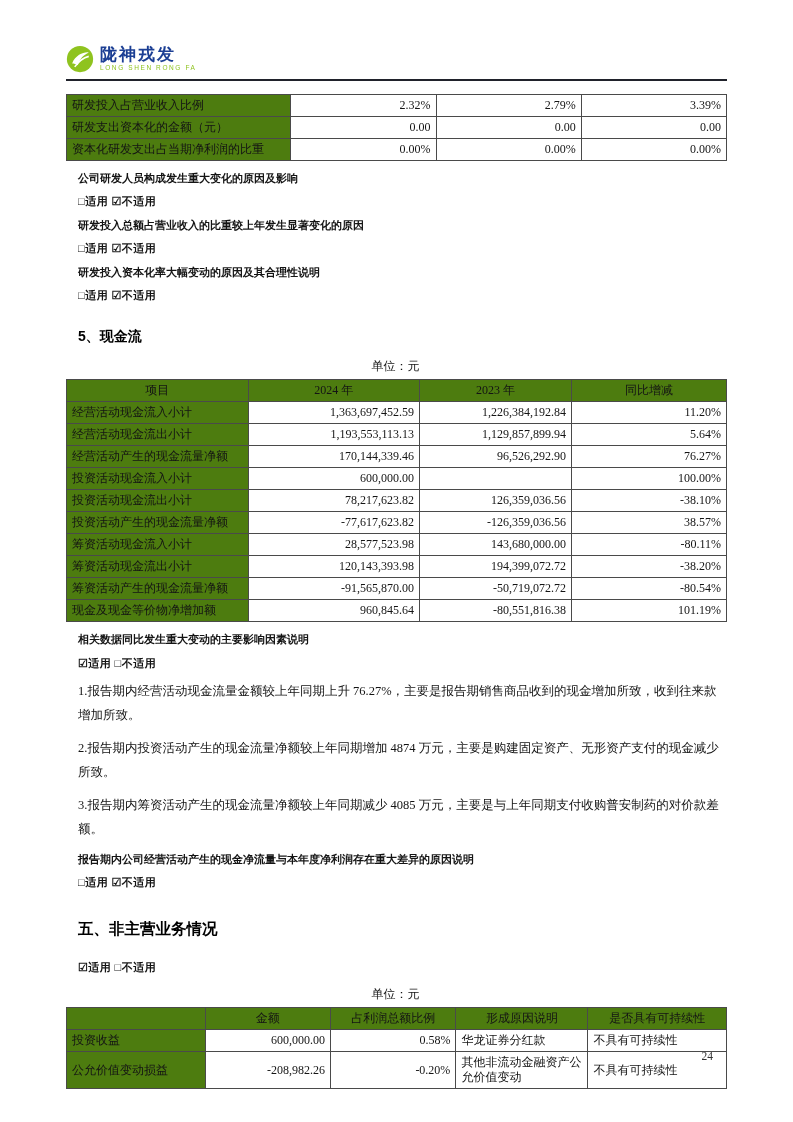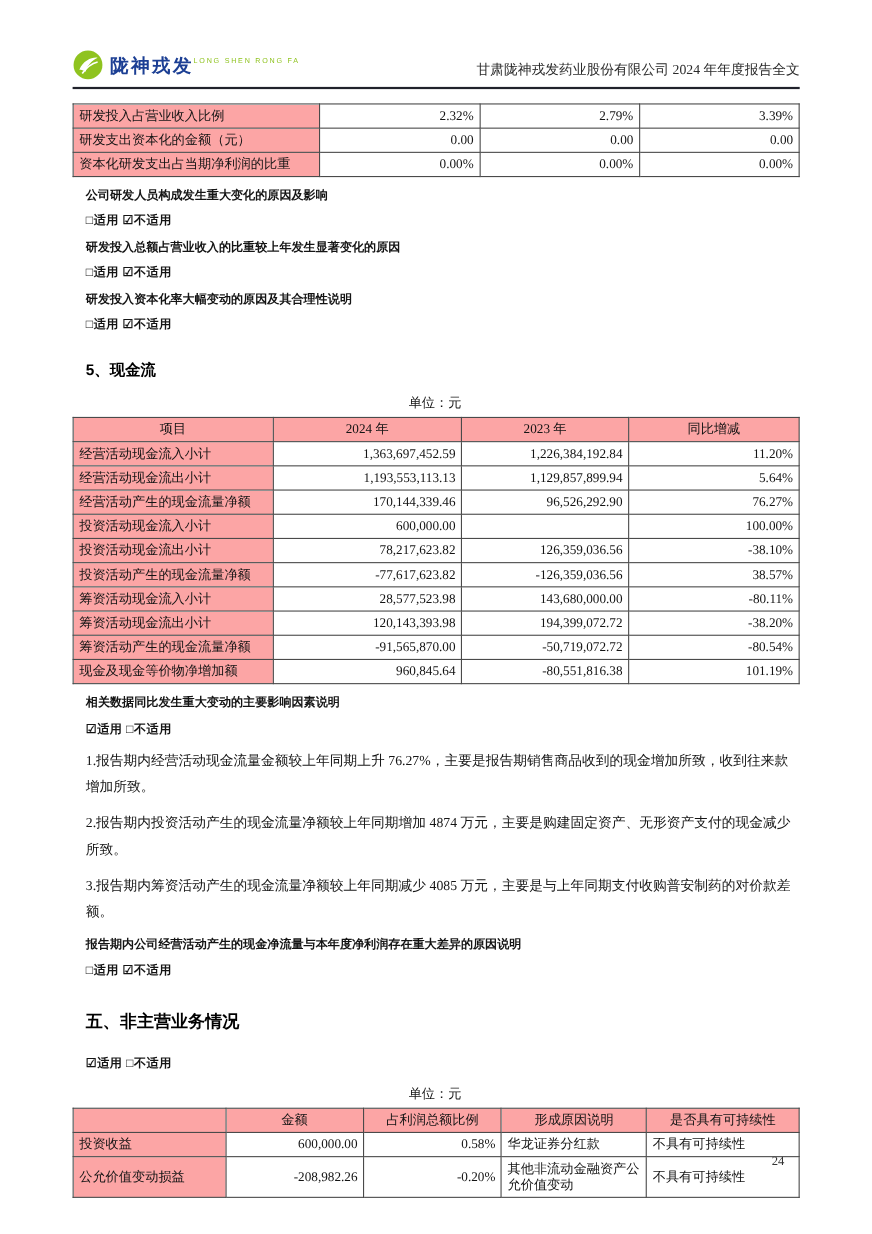--- a/index.html
+++ b/index.html
@@ -7,32 +7,32 @@
     width:793px; height:1122px; position:relative; background:#fff;
     font-family:"Liberation Serif","DejaVu Serif",serif;
     color:#141414; overflow:hidden; margin:0 auto;
   }
   .content { padding:0 66px; }
 
   
   .hdr { display:flex; justify-content:space-between; align-items:flex-end;
          padding:45px 0 6px 0; border-bottom:2.5px solid #20222b; }
   .logo { display:flex; align-items:center; gap:6px; }
-  .logo-txt { display:flex; flex-direction:row; line-height:1;justify-content:flex-end; }
+  .logo-txt { display:flex; flex-direction:column; line-height:1;justify-content:flex-end; }
   .logo-cn { font-size:17px; font-weight:bold; color:#1c3f94; letter-spacing:2px;
              font-family:"Liberation Sans",sans-serif; }
   .logo-en { font-size:6.5px; color:#8fc31f; letter-spacing:1.6px; margin-top:2px;
              font-family:"Liberation Sans",sans-serif; }
   .doc-title { font-size:12.5px; color:#2a2a2a; padding-bottom:1px; }
 
   
   table.tbl { width:100%; border-collapse:collapse; table-layout:fixed; font-size:12px; }
   table.tbl td, table.tbl th { border:1px solid #4a4a4a; padding:3px 5px; height:14px;
     font-weight:normal; overflow:hidden; line-height:1.25; }
-  .gray { background:#fca5a5; }
+  .gray { background:#4d7c0f; }
   .lbl  { text-align:left; }
   .num  { text-align:right; }
   .ctr  { text-align:center; }
 
   
   .line { margin:9.5px 0 0 0; padding-left:12px; font-size:11px; line-height:14px;font-weight:bold; }
   .choice { letter-spacing:0.5px; }
   .para { margin:9px 0 0 0; padding-left:12px; font-size:12.5px; line-height:24px; }
   .h-num { font-size:14px; font-weight:bold; padding-left:12px; margin:26px 0 0 0;
            font-family:"Liberation Sans",sans-serif; color:#000; }
@@ -56,21 +56,20 @@
             <circle cx="16" cy="16" r="15" fill="#8fc31f"></circle>
             <path d="M7 21 C11 11, 21 7.5, 26 8.5 C19 12, 15.5 16.5, 13.5 23 C11.5 21.5, 9 21, 7 21 Z" fill="#ffffff"></path>
             <path d="M10 25 C14.5 18.5, 20 14.5, 26 13" stroke="#ffffff" stroke-width="1.8" fill="none"></path>
           </svg>
         </span>
         <span class="logo-txt">
           <span class="logo-cn">陇神戎发</span>
           <span class="logo-en">LONG SHEN RONG FA</span>
         </span>
       </div>
-      <div class="doc-title">甘肃陇神戎发药业股份有限公司 2024 年年度报告全文</div>
     </div>
 
     <table class="tbl top-table">
       <colgroup>
           <col style="width:34%">
           <col style="width:22%">
           <col style="width:22%">
           <col style="width:22%">
         </colgroup>
       <tbody>

